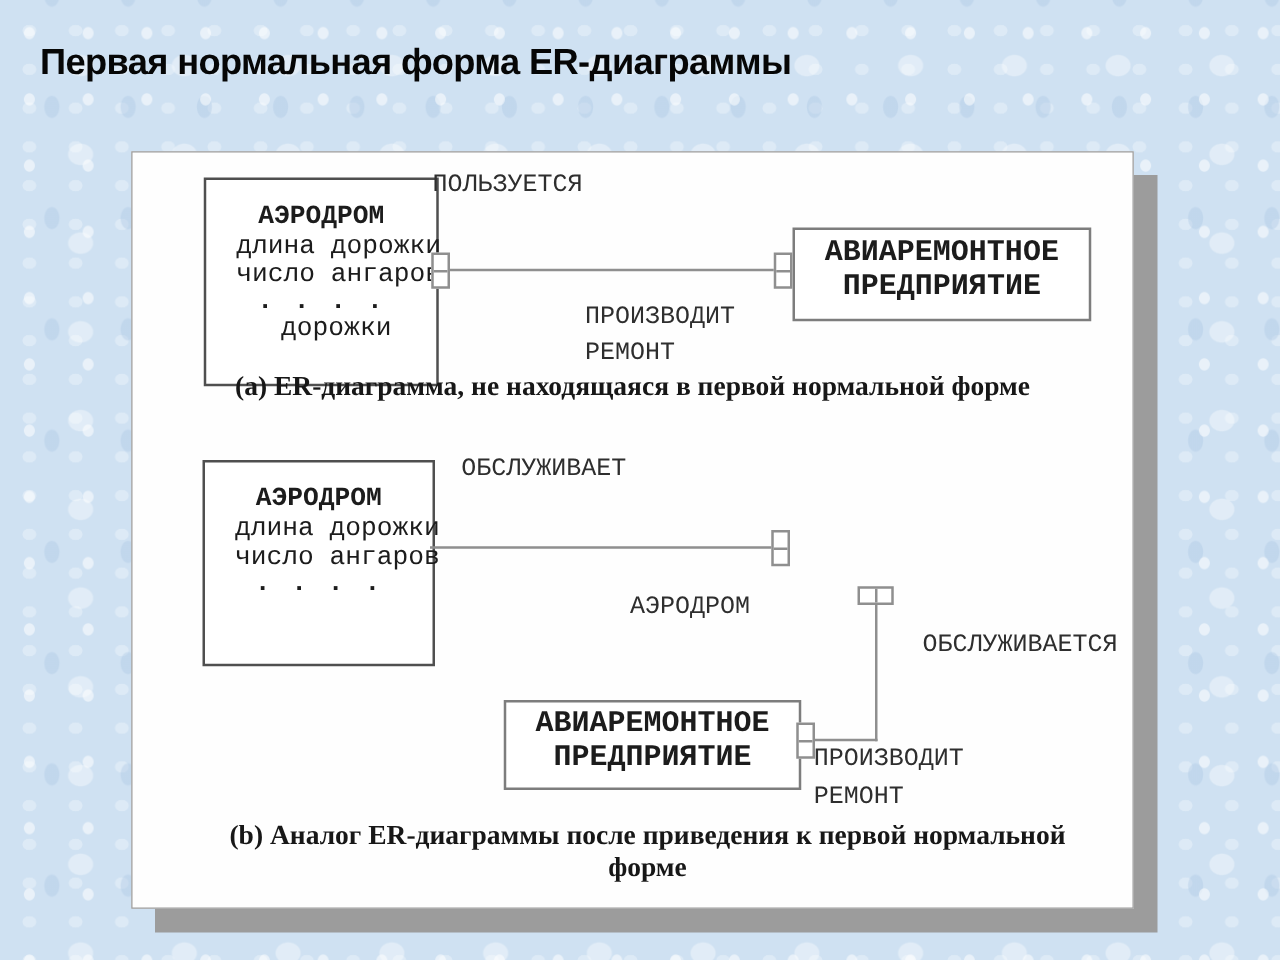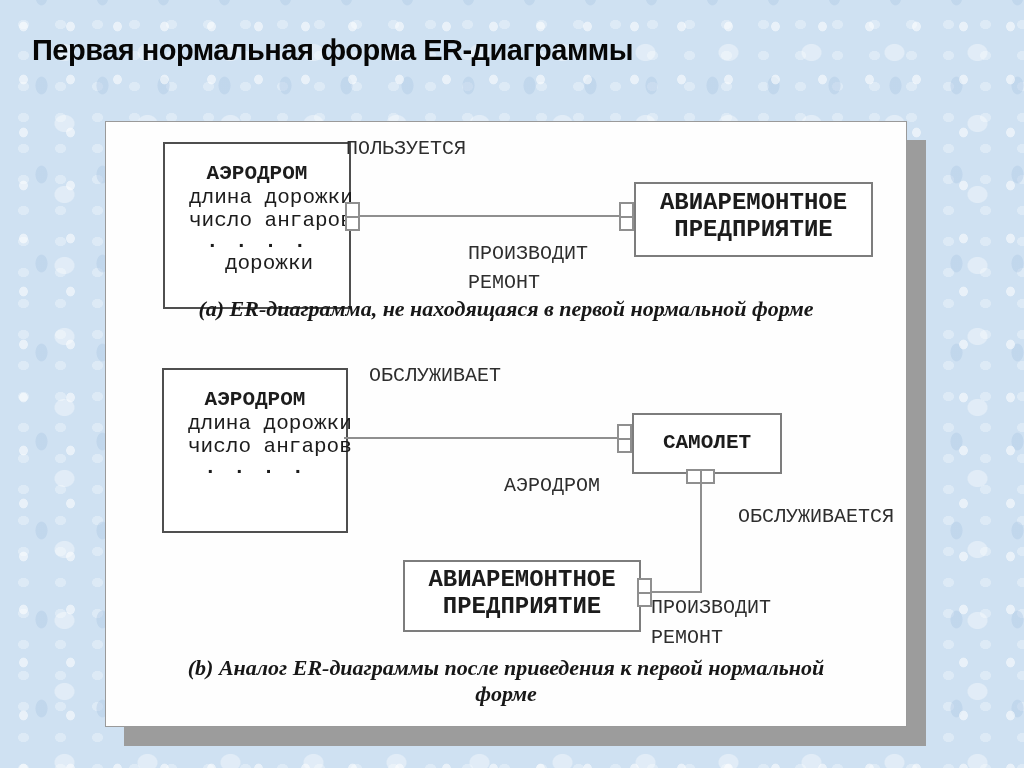--- a/index.html
+++ b/index.html
@@ -44,21 +44,21 @@
   .hline{position:absolute;height:2px;background:#8f8f8f;}
   .vline{position:absolute;width:2px;background:#8f8f8f;}
   .conn{position:absolute;border:2px solid #8f8f8f;background:#fff;box-sizing:border-box;}
   .conn.v{width:15px;height:29px;}
   .conn.v::after{content:"";position:absolute;left:0;right:0;top:50%;height:2px;margin-top:-1px;background:#8f8f8f;}
   .conn.h{width:29px;height:15px;}
   .conn.h::after{content:"";position:absolute;top:0;bottom:0;left:50%;width:2px;margin-left:-1px;background:#8f8f8f;}
   .caption{
     position:absolute;left:0;width:100%;text-align:center;
     font-family:"Liberation Serif","DejaVu Serif",serif;
-    font-size:22px;font-weight:600;color:#171717;line-height:26px;font-style:italic;
+    font-size:22px;font-weight:600;color:#171717;line-height:26px;
   }
 </style>
 </head>
 <body>
 
 <div class="slide-title">Первая нормальная форма ER-диаграммы</div>
 
 <div class="panel">
 
   <div class="ebox dark" style="left:57px;top:20px;width:184px;height:145px;padding-top:18px;">
@@ -94,23 +94,20 @@
     <div class="ebox-attr">длина дорожки</div>
     <div class="ebox-attr">число ангаров</div>
     <div class="ebox-dots">. . . .</div>
   </div>
 
   <div class="rel" style="left:263px;top:240px;">ОБСЛУЖИВАЕТ</div>
 
   <div class="hline" style="left:238px;top:315px;width:274px;"></div>
   <div class="conn v" style="left:511px;top:302px;"></div>
 
-  <div class="ebox mid" style="left:526px;top:291px;width:146px;height:57px;">
-    <div class="ebox-title" style="line-height:55px;">САМОЛЕТ</div>
-  </div>
 
   <div class="rel" style="left:398px;top:350px;">АЭРОДРОМ</div>
 
   <div class="conn h" style="left:580px;top:347px;"></div>
   <div class="vline" style="left:594px;top:361px;height:110px;"></div>
 
   <div class="rel" style="left:612px;top:381px;margin-left:20px;">ОБСЛУЖИВАЕТСЯ</div>
 
   <div class="ebox mid" style="left:297px;top:438px;width:234px;height:64px;padding-top:4px;">
     <div class="ebox-name2">АВИАРЕМОНТНОЕ</div>
@@ -118,18 +115,18 @@
   </div>
 
   <div class="conn v" style="left:531px;top:456px;"></div>
   <div class="hline" style="left:546px;top:469px;width:50px;"></div>
 
   <div class="rel center" style="left:545px;top:471px;width:155px;line-height:30px;">
     <div>ПРОИЗВОДИТ</div>
     <div>РЕМОНТ</div>
   </div>
 
-  <div class="caption" style="top:533px;">
+  <div class="caption" style="top:533px;margin-left:12px;">
     <div>(b) Аналог ER-диаграммы после приведения к первой нормальной</div>
     <div>форме</div>
   </div>
 
 </div>
 
 </body></html>

